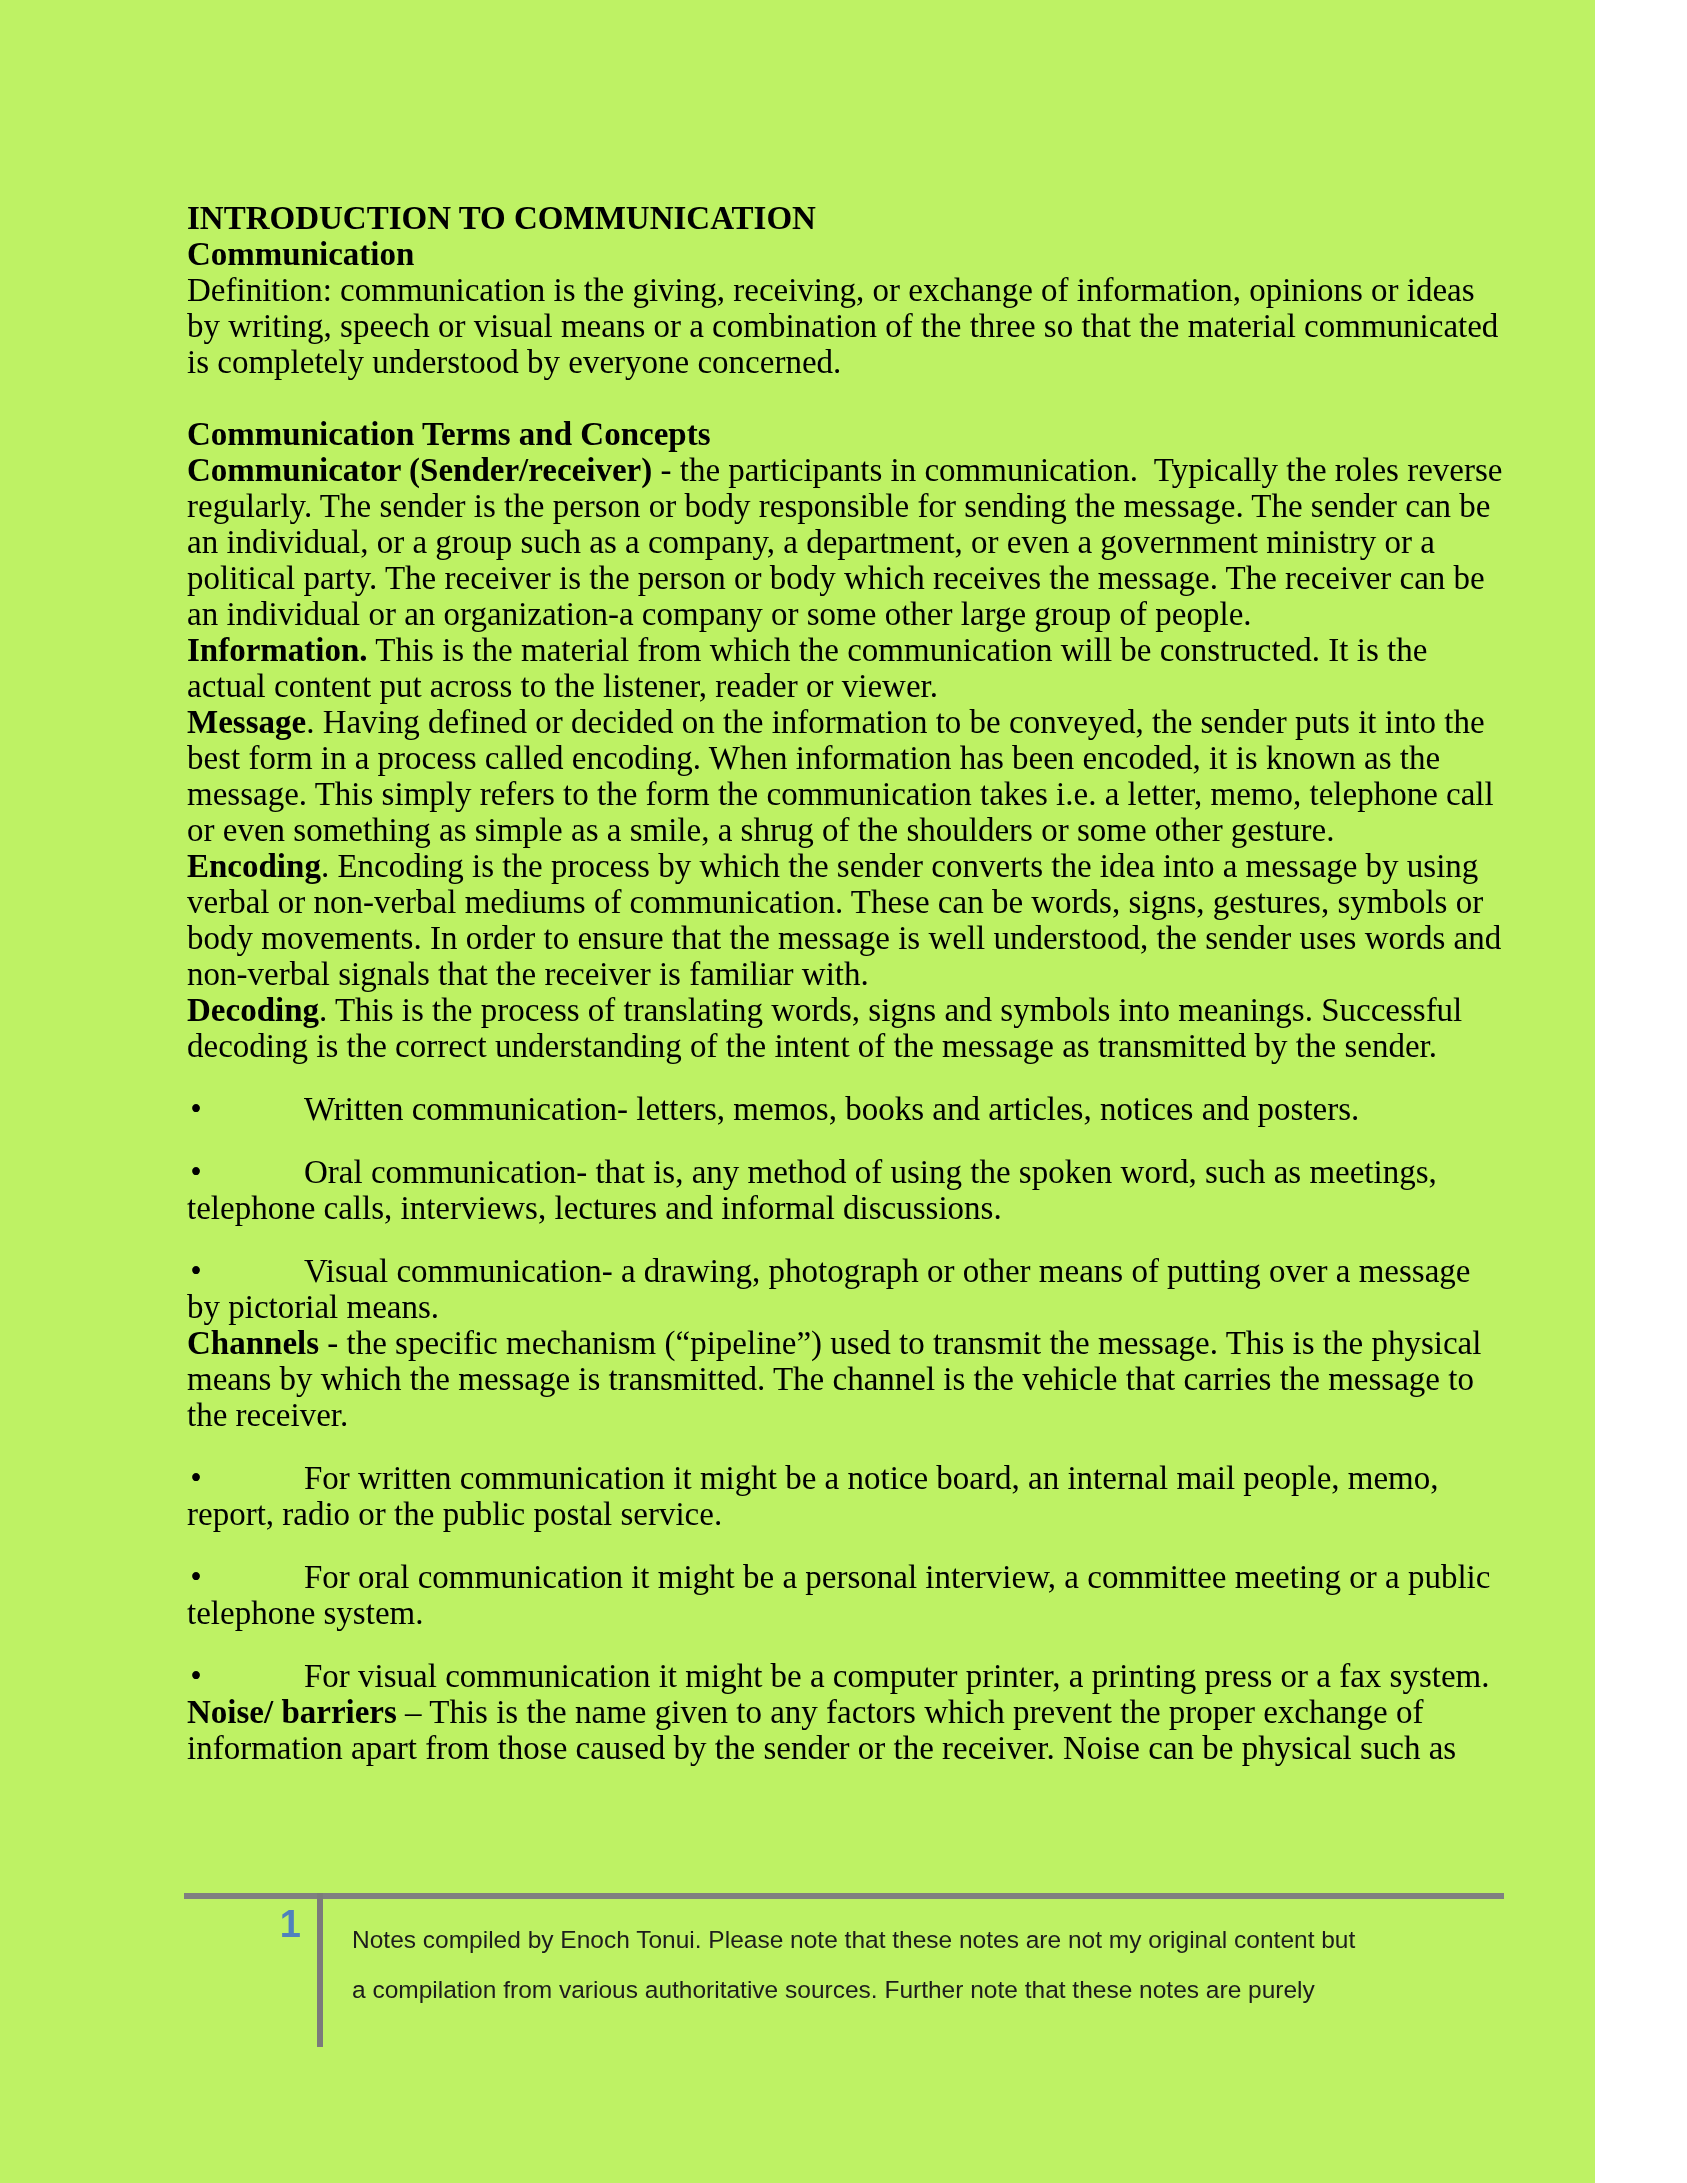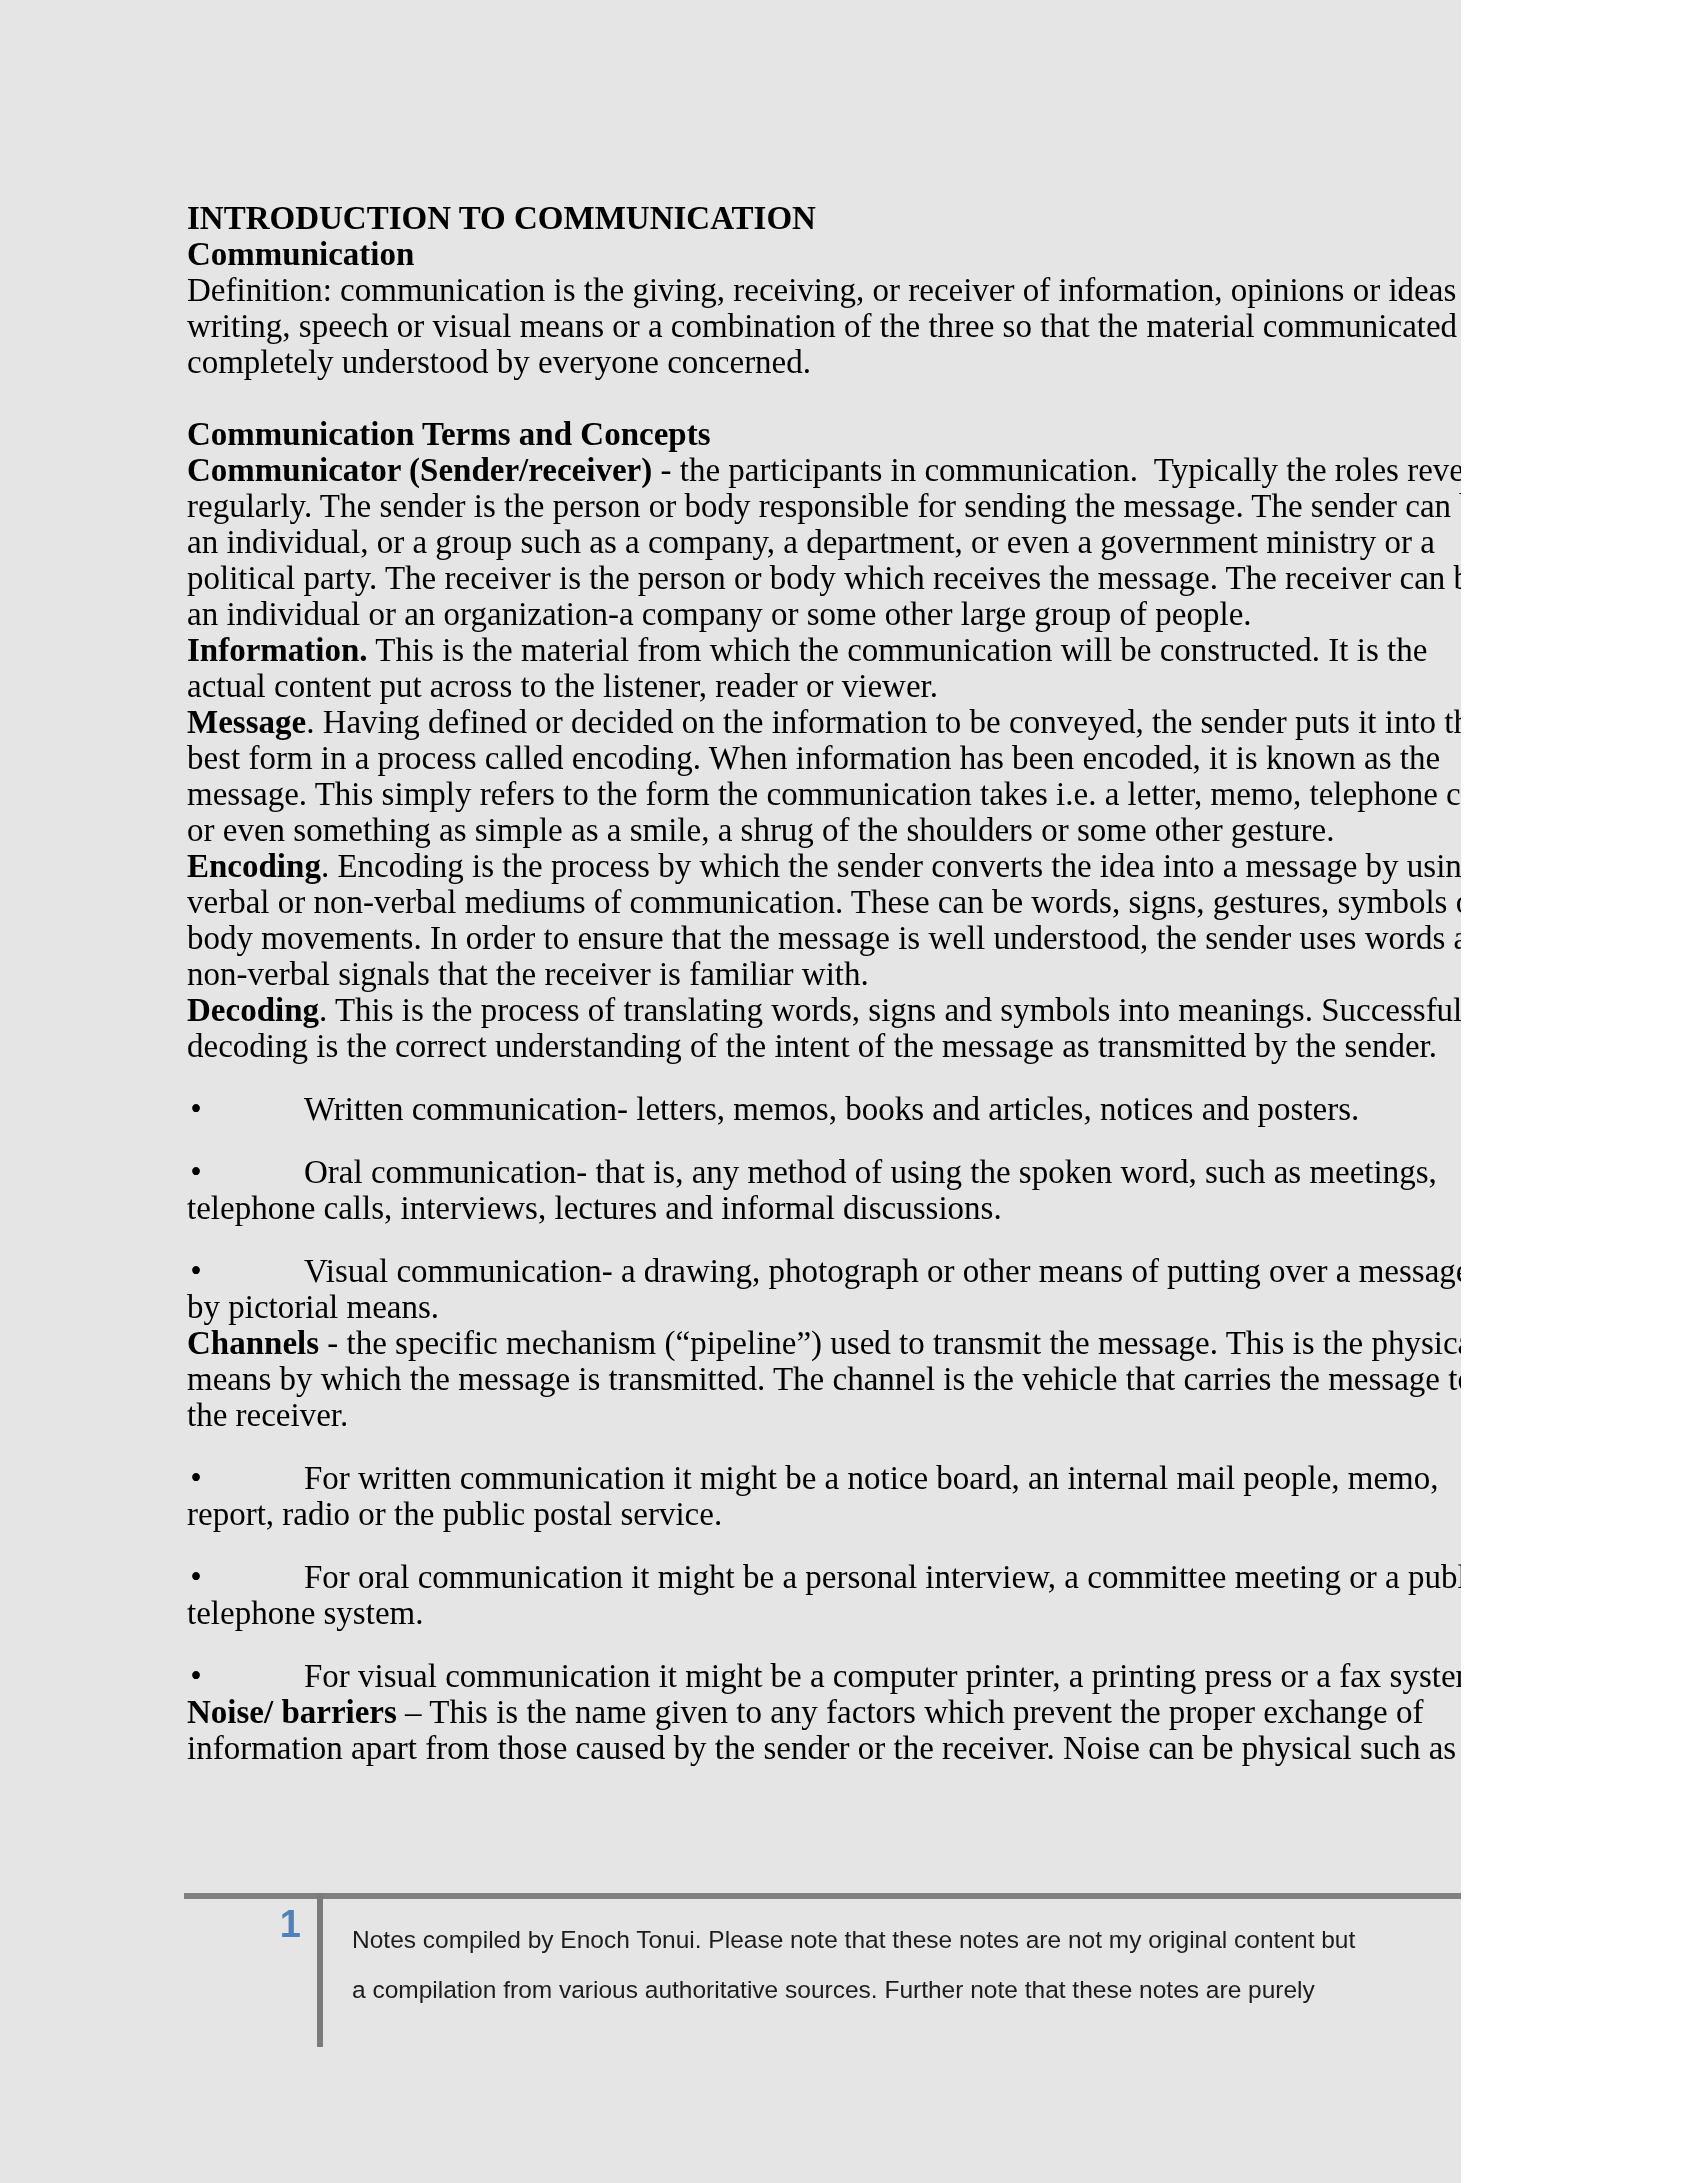--- a/index.html
+++ b/index.html
@@ -1,20 +1,20 @@
 <!DOCTYPE html>
 <html style="font-size:10.6px"><head>
 <meta charset="utf-8">
 <style>
   html, body { margin: 0; padding: 0; background: #ffffff; }
   .page {
     position: relative;
-    width: 1461px;
+    width: 1595px;
     height: 2183px;
-    background: #e5e5e5;
+    background: #bef264;
     overflow: hidden;
     font-family: "Liberation Serif", serif;
     color: #000000;
   }
   .content {
     position: absolute;
     left: 187px;
     top: 200px;
     width: 1318px;
   }
@@ -80,21 +80,21 @@
 <body>
 
 <div class="page">
 
   <div class="content">
 
     <p class="para bold">INTRODUCTION TO COMMUNICATION</p>
 
     <p class="para bold">Communication</p>
 
-    <p class="para">Definition: communication is the giving, receiving, or receiver of information, opinions or ideas by writing, speech or visual means or a combination of the three so that the material communicated is completely understood by everyone concerned.</p>
+    <p class="para">Definition: communication is the giving, receiving, or exchange of information, opinions or ideas by writing, speech or visual means or a combination of the three so that the material communicated is completely understood by everyone concerned.</p>
 
     <div class="spacer-line"></div>
 
     <p class="para bold">Communication Terms and Concepts</p>
 
     <p class="para"><b class="lead">Communicator (Sender/receiver)</b><span> - the participants in communication.  Typically the roles reverse regularly. The sender is the person or body responsible for sending the message. The sender can be an individual, or a group such as a company, a department, or even a government ministry or a political party. The receiver is the person or body which receives the message. The receiver can be an individual or an organization-a company or some other large group of people.</span></p>
 
     <p class="para"><b class="lead">Information.</b><span> This is the material from which the communication will be constructed. It is the actual content put across to the listener, reader or viewer.</span></p>
 
     <p class="para"><b class="lead">Message</b><span>. Having defined or decided on the information to be conveyed, the sender puts it into the best form in a process called encoding. When information has been encoded, it is known as the message. This simply refers to the form the communication takes i.e. a letter, memo, telephone call or even something as simple as a smile, a shrug of the shoulders or some other gesture.</span></p>

